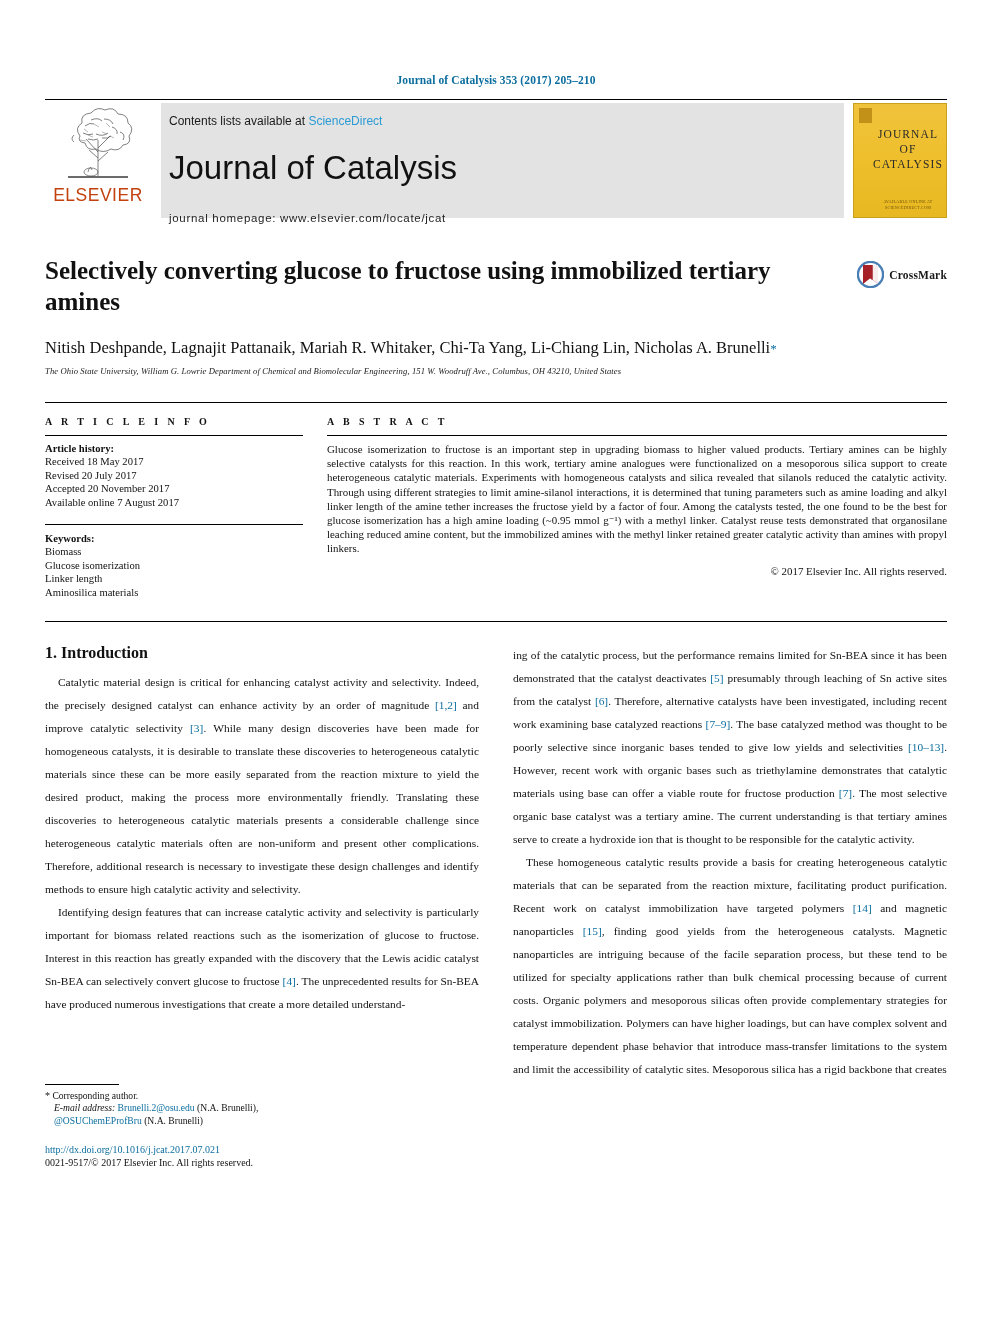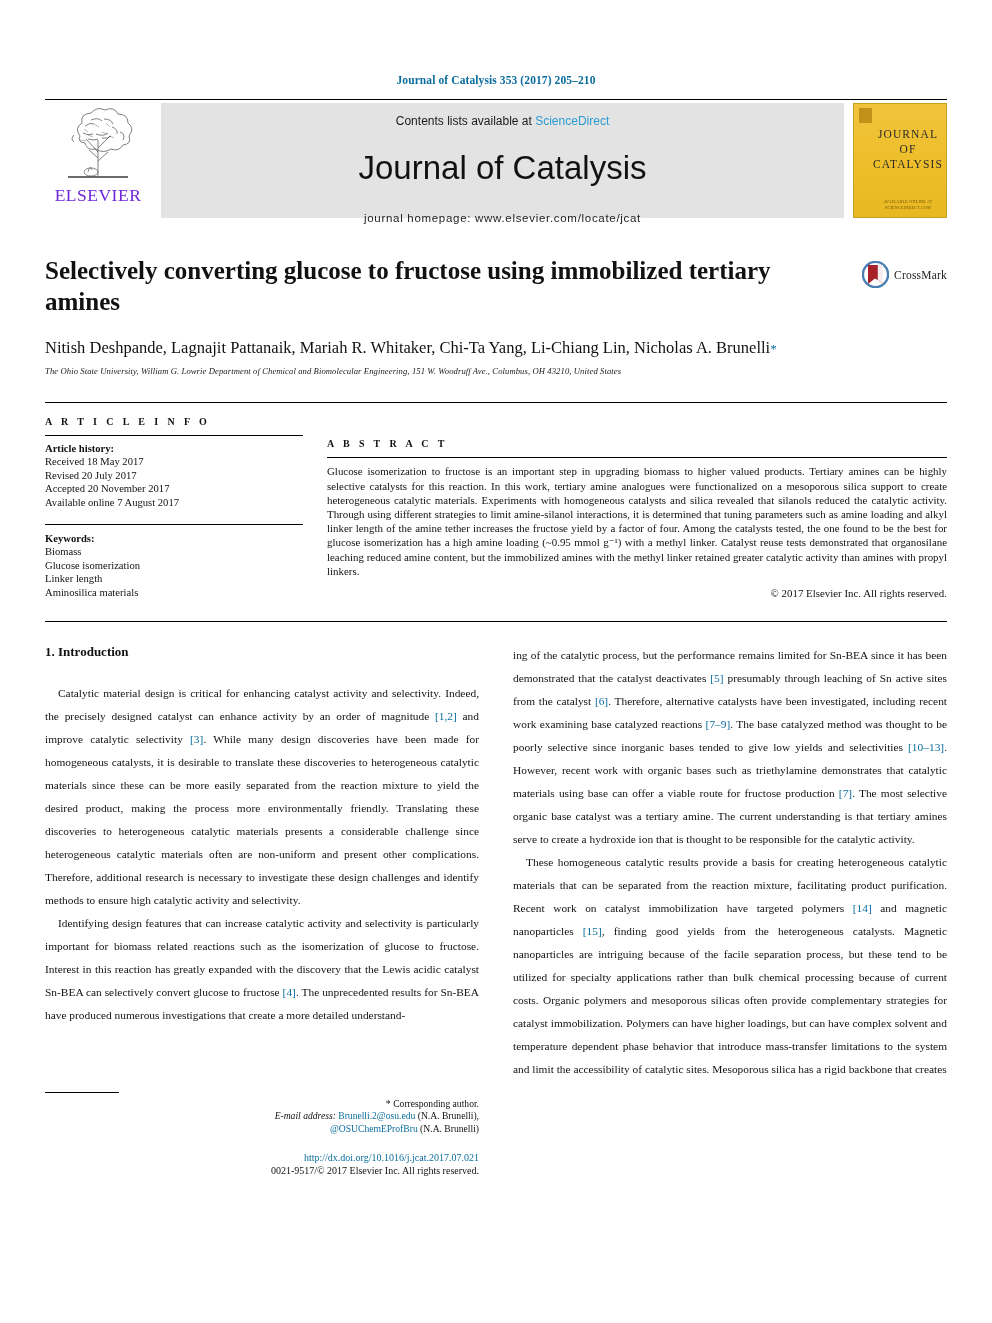--- a/index.html
+++ b/index.html
@@ -44,36 +44,36 @@
     width: 106px;
     flex: 0 0 106px;
     padding-top: 6px;
     display: flex;
     flex-direction: column;
     align-items: center;
     justify-content: flex-start;
   }
   .tree-svg { display:block; }
   .elsevier-word {
-    color: #6d28d9;
-    font-family: Liberation Serif, serif;
+    color: #c2410c;
+    font-family: Liberation Sans, sans-serif;
     font-size: 17.5px;
     letter-spacing: .5px;
     margin-top: 1px;
   }
   .masthead-center {
     flex: 1 1 auto;
     background: #e3e3e3;
     margin: 3px 0 3px 10px;
     position: relative;
     display: flex;
     flex-direction: column;
-    align-items: center;
     justify-content: flex-start;
     padding-top: 11px;
+    padding-left: 8px;
   }
   .contents-line {
     font-family: "Liberation Sans", sans-serif;
     font-size: 12px;
     color: #1a1a1a;
   }
   .contents-line .sd { color: #2b9bd4; }
   .journal-name {
     font-size: 33px;
     margin-top: 21px;
@@ -141,21 +141,21 @@
     position: absolute;
     right: 0;
     top: 6px;
     display: flex;
     align-items: center;
     gap: 5px;
   }
   .crossmark-word {
     font-family: "Liberation Serif", serif;
     font-size: 11.5px;
-    font-weight: normal;
+    font-weight: bold;
     color: #1a1a1a;
     letter-spacing: .2px;
   }
   .authors {
     margin-top: 20px;
     font-size: 16.5px;
     font-family: "Liberation Serif", serif;
     color: #111;
     line-height: 21px;
   }
@@ -169,21 +169,20 @@
     font-family: Liberation Serif, serif;
   }
 
   
   .info-abstract {
     margin-top: 26px;
     border-top: 1.2px solid #000;
     padding-top: 13px;
     display: flex;
     gap: 24px;
-    align-items: flex-end;
   }
   .col-info { flex: 0 0 258px; }
   .col-abstract { flex: 1 1 auto; }
   .sec-head {
     font-family: "Liberation Serif", serif;
     font-size: 10px;
     font-weight: bold;
     letter-spacing: 3.4px;
     color: #111;
   }
@@ -211,42 +210,41 @@
     border-top: 1.2px solid #000;
     padding-top: 22px;
     display: flex;
     gap: 34px;
     height: 560px;
   }
   .col { width: 434px; position: relative; }
   .sec-title {
     font-family: "Liberation Serif", serif;
     font-weight: bold;
-    font-size: 13px;
-    margin-bottom: 22px;
+    font-size: 16px;
+    margin-bottom: 9px;
     color: #111;
   }
   p.body-p {
     font-size: 11.4px;
     line-height: 23px;
     text-align: justify;
     text-indent: 13px;
     color: #111;
     margin-bottom: 0;
   }
   .ref { color: #0b6d9e; }
   .link { color: #0b6d9e; }
 
   
   .footnote {
     position: absolute;
     left: 0;
-    bottom: 4px;
+    bottom: 12px;
     width: 434px;
-    text-align: right;
   }
   .foot-rule { border-top: 1px solid #000; width: 74px; margin-bottom: 5px; }
   .foot-line { font-size: 9.6px; line-height: 12.6px; color: #111; }
   .foot-line.indent { padding-left: 9px; }
   .foot-star { font-size: 10px; }
   .foot-italic { font-style: italic; }
   .doi-block { margin-top: 16px; }
   .doi-line { font-size: 10px; color: #0b6d9e; line-height: 12.5px; }
   .issn-line { font-size: 10px; color: #111; line-height: 13px; }
 </style>

